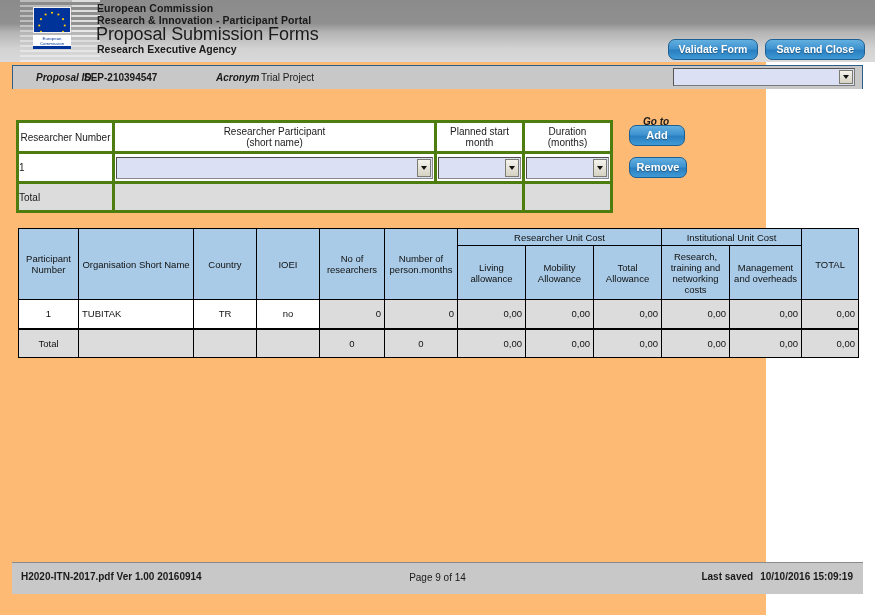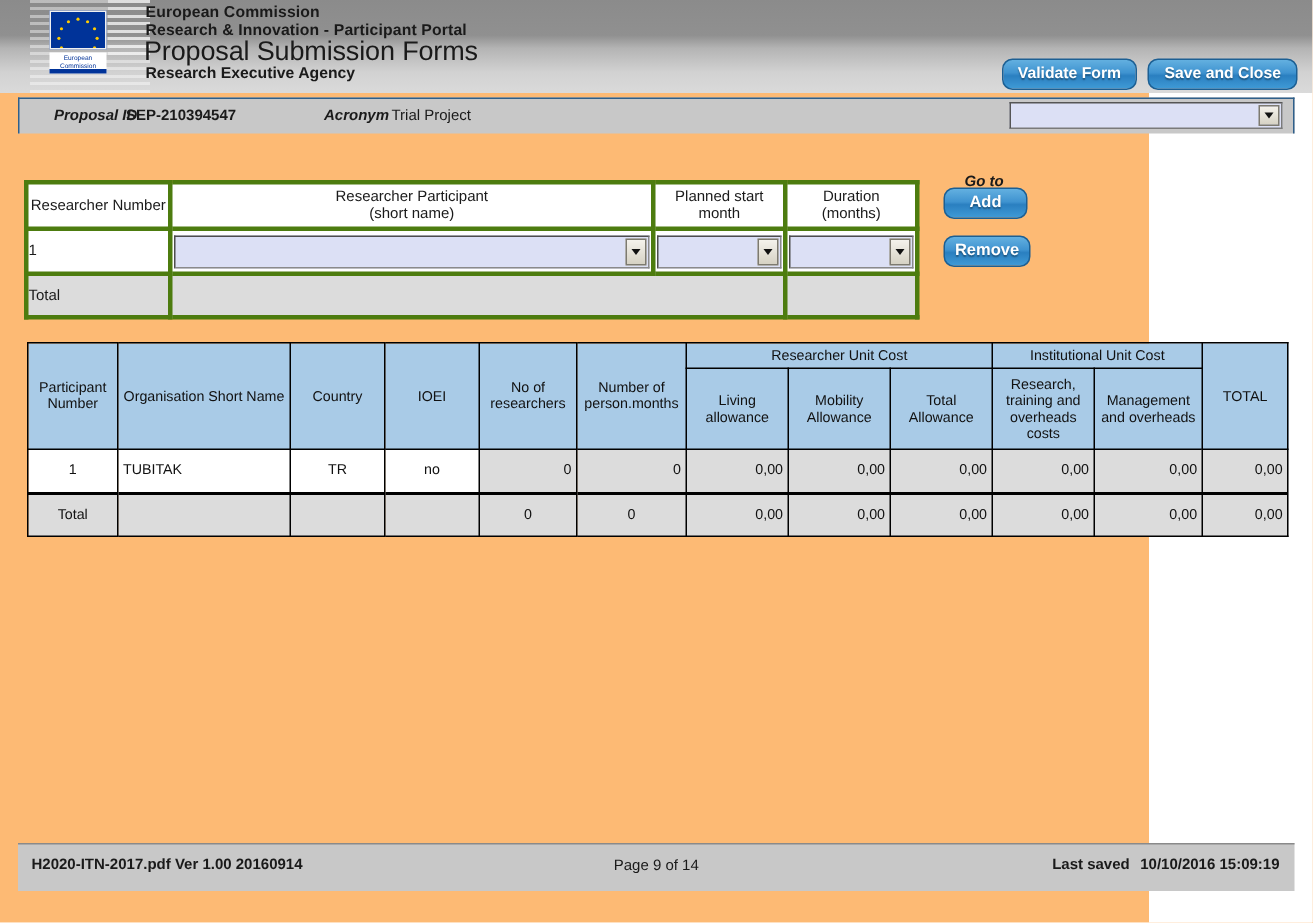--- a/index.html
+++ b/index.html
@@ -455,21 +455,21 @@
           <div>Mobility</div>
           <div>Allowance</div>
         </th>
         <th class="t2-sub">
           <div>Total</div>
           <div>Allowance</div>
         </th>
         <th class="t2-sub">
           <div>Research,</div>
           <div>training and</div>
-          <div>overheads</div>
+          <div>networking</div>
           <div>costs</div>
         </th>
         <th class="t2-sub">
           <div>Management</div>
           <div>and overheads</div>
         </th>
       </tr>
     </thead>
     <tbody>
       <tr class="t2-data">

